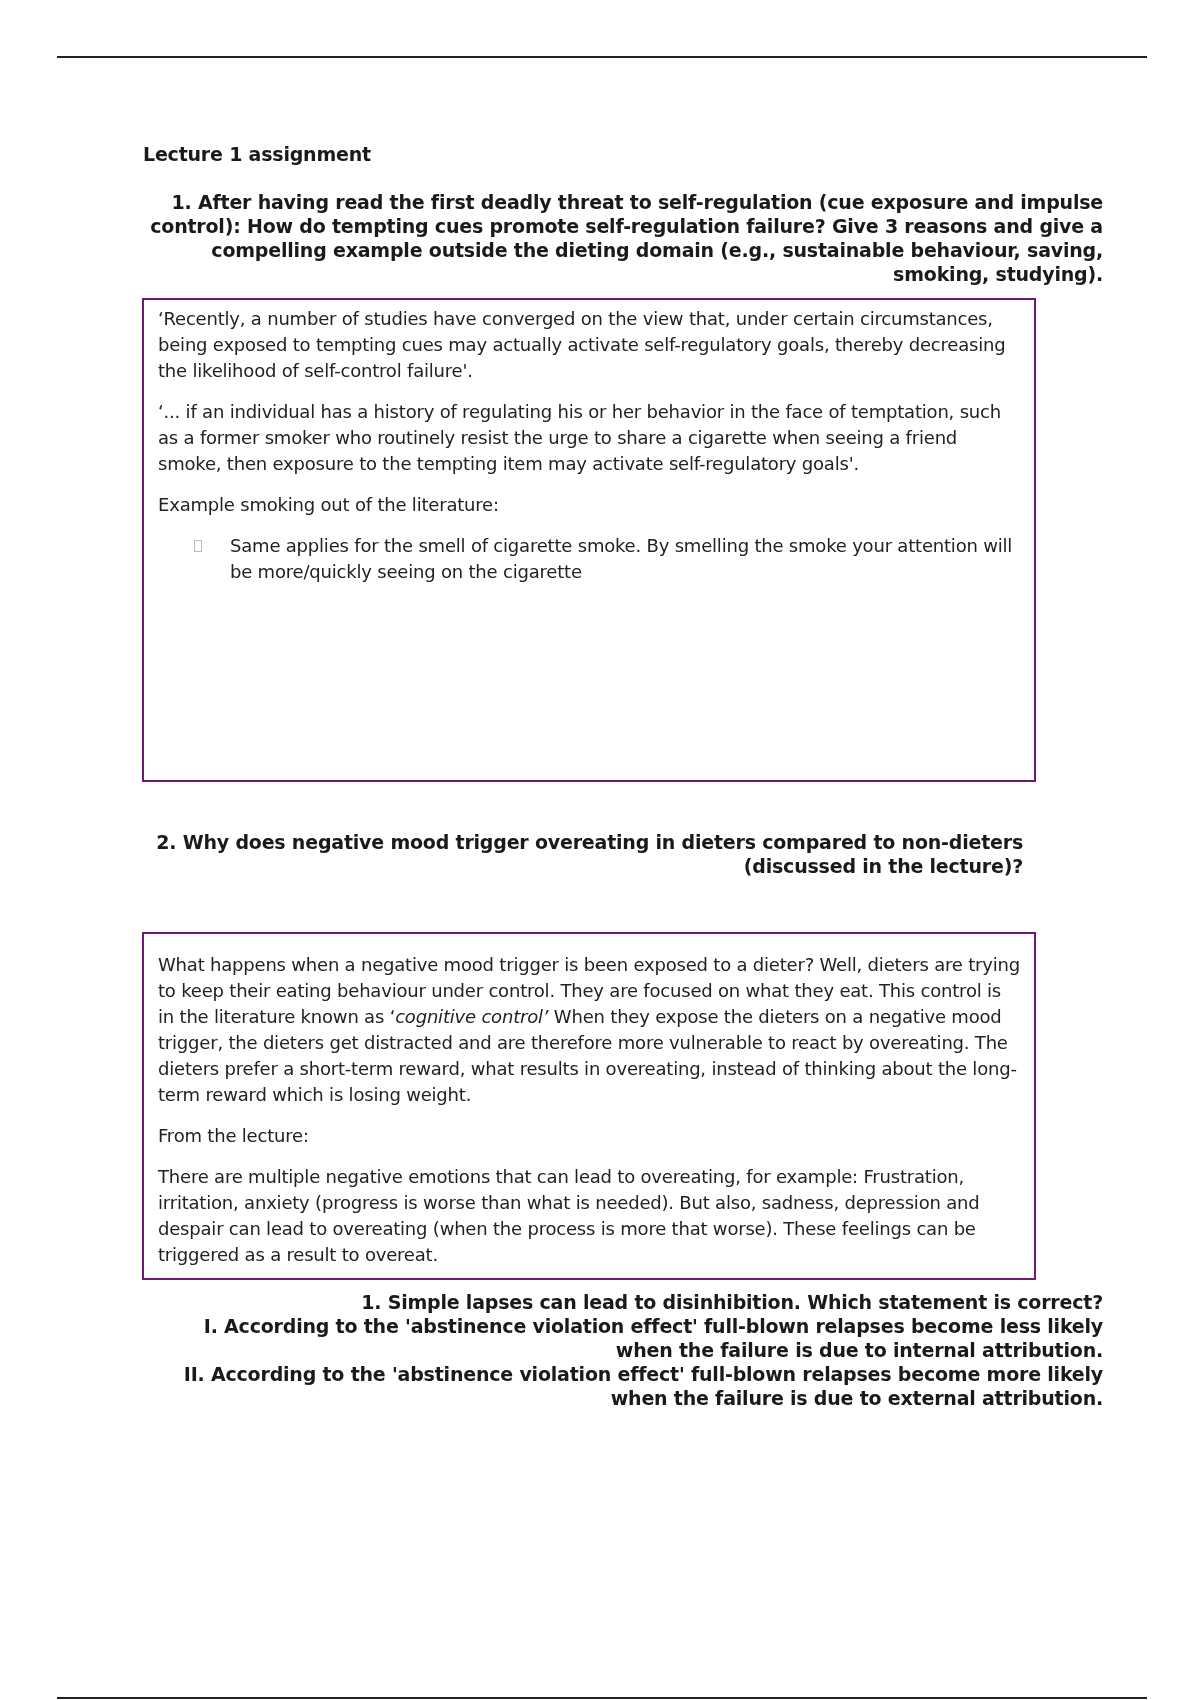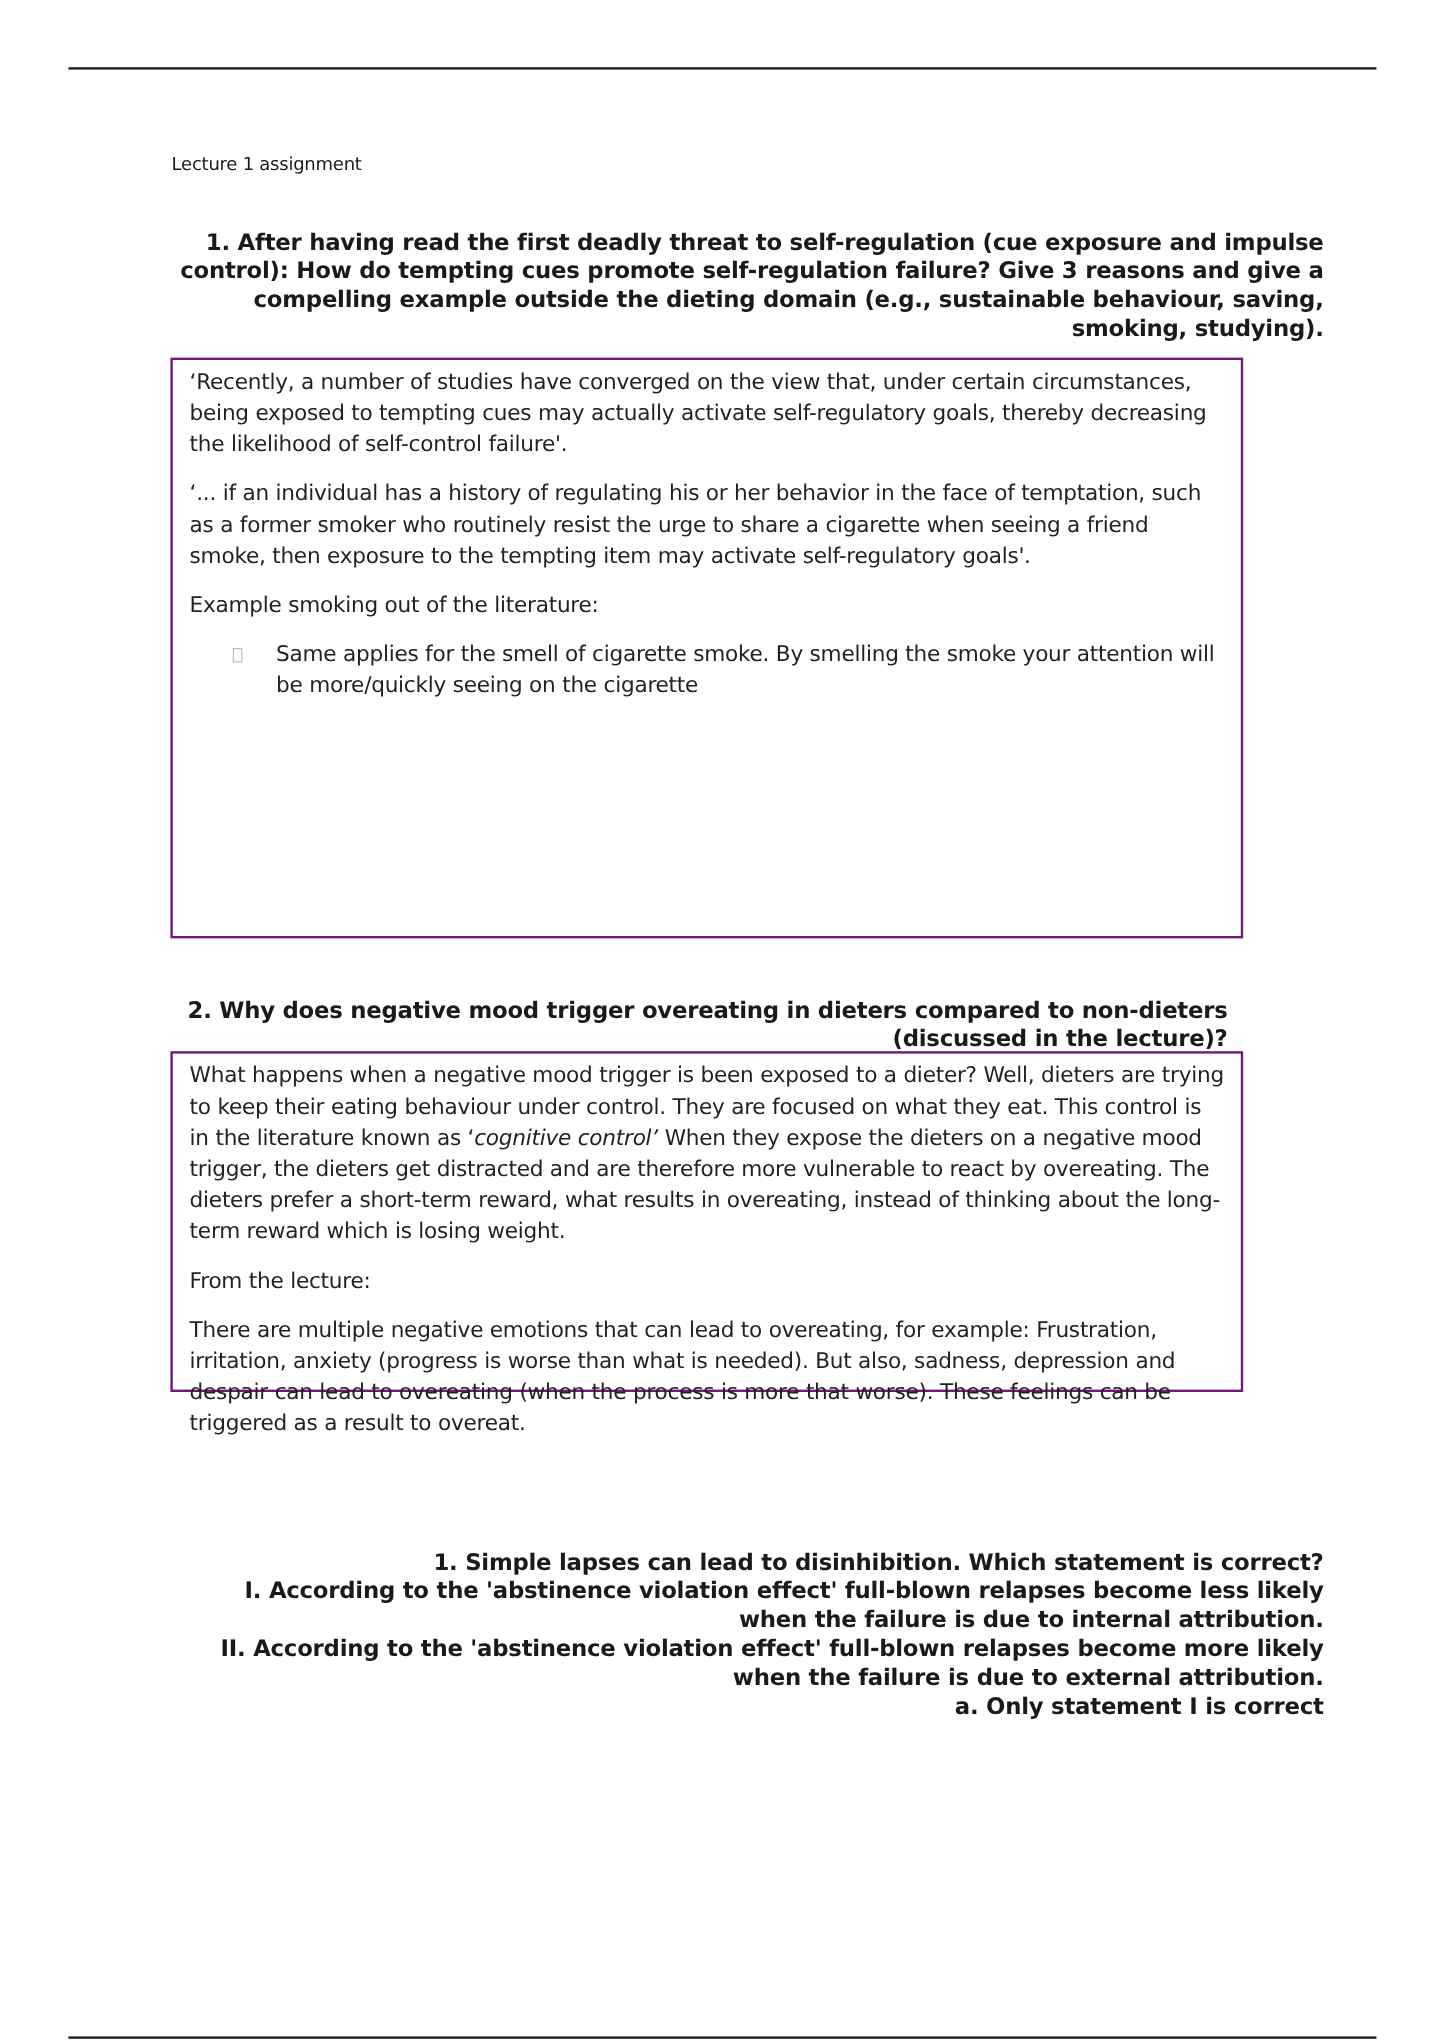--- a/index.html
+++ b/index.html
@@ -5,39 +5,39 @@
   html, body { margin: 0; padding: 0; background: #ffffff; }
   body {
     width: 1200px; height: 1700px; position: relative; overflow: hidden;
     font-family: "DejaVu Sans", sans-serif; color: #1a1a1a;
   }
   .rule { position: absolute; left: 57px; width: 1090px; height: 2px; background: #222; }
   .rule.top { top: 56px; }
   .rule.bottom { top: 1697px; }
 
   .doc-title {
-    position: absolute; left: 143px; top: 128px;
-    font-size: 15px; font-weight: normal; letter-spacing: -0.2px;
+    position: absolute; left: 143px; top: 143px;
+    font-size: 19px; font-weight: bold; letter-spacing: -0.2px;
   }
   .question {
     position: absolute; left: 143px; width: 960px;
     font-size: 19px; font-weight: bold; line-height: 24px; letter-spacing: -0.2px; text-align: right;
   }
   .q1 { top: 190px; }
   .q2 { top: 830px; width: 880px; }
   .q3 { top: 1290px; }
 
   .answer-box {
     position: absolute; left: 142px; width: 894px;
     border: 2px solid #701a75; box-sizing: border-box;
     padding: 6px 14px 10px 14px;
     font-size: 18px; line-height: 26px; letter-spacing: -0.2px; color: #222;
   }
   .box1 { top: 298px; height: 484px; }
-  .box2 { top: 876px; height: 284px; padding-top: 6px; }
+  .box2 { top: 932px; height: 348px; padding-top: 18px; }
 
   .answer-box p { margin: 0 0 15px 0; }
   .answer-box .ital { font-style: italic; }
 
   ul.bullets { list-style: none; margin: 0; padding: 0 0 0 36px; }
   ul.bullets li { position: relative; padding-left: 36px; margin: 0; }
   ul.bullets li .bullet-box {
     position: absolute; left: 0; top: 7px; width: 8px; height: 12px;
     border: 1px solid #bbb; box-sizing: border-box;
   }
@@ -71,16 +71,15 @@
 <div class="answer-box box2">
   <p><span>What happens when a negative mood trigger is been exposed to a dieter? Well, dieters are trying to keep their eating behaviour under control. They are focused on what they eat.  This control is in the literature known as ‘</span><span class="ital">cognitive control’</span><span> When they expose the dieters on a negative mood trigger, the dieters get distracted and are therefore more vulnerable to react by overeating. The dieters prefer a short-term reward, what results in overeating, instead of thinking about the long-term reward which is losing weight.</span></p>
   <p>From the lecture:</p>
   <p>There are multiple negative emotions that can lead to overeating, for example: Frustration, irritation, anxiety (progress is worse than what is needed). But also, sadness, depression and despair can lead to overeating (when the process is more that worse). These feelings can be triggered as a result to overeat.</p>
 </div>
 
 <div class="question q3">
   <span class="q3-line">1. Simple lapses can lead to disinhibition. Which statement is correct?</span>
   <span class="q3-line">I. According to the 'abstinence violation effect' full-blown relapses become less likely when the failure is due to internal attribution.</span>
   <span class="q3-line">II. According to the 'abstinence violation effect' full-blown relapses become more likely when the failure is due to external attribution.</span>
-  <span class="q3-option">a. Only statement I is correct</span>
 </div>
 
 <div class="rule bottom"></div>
 
 </body></html>

